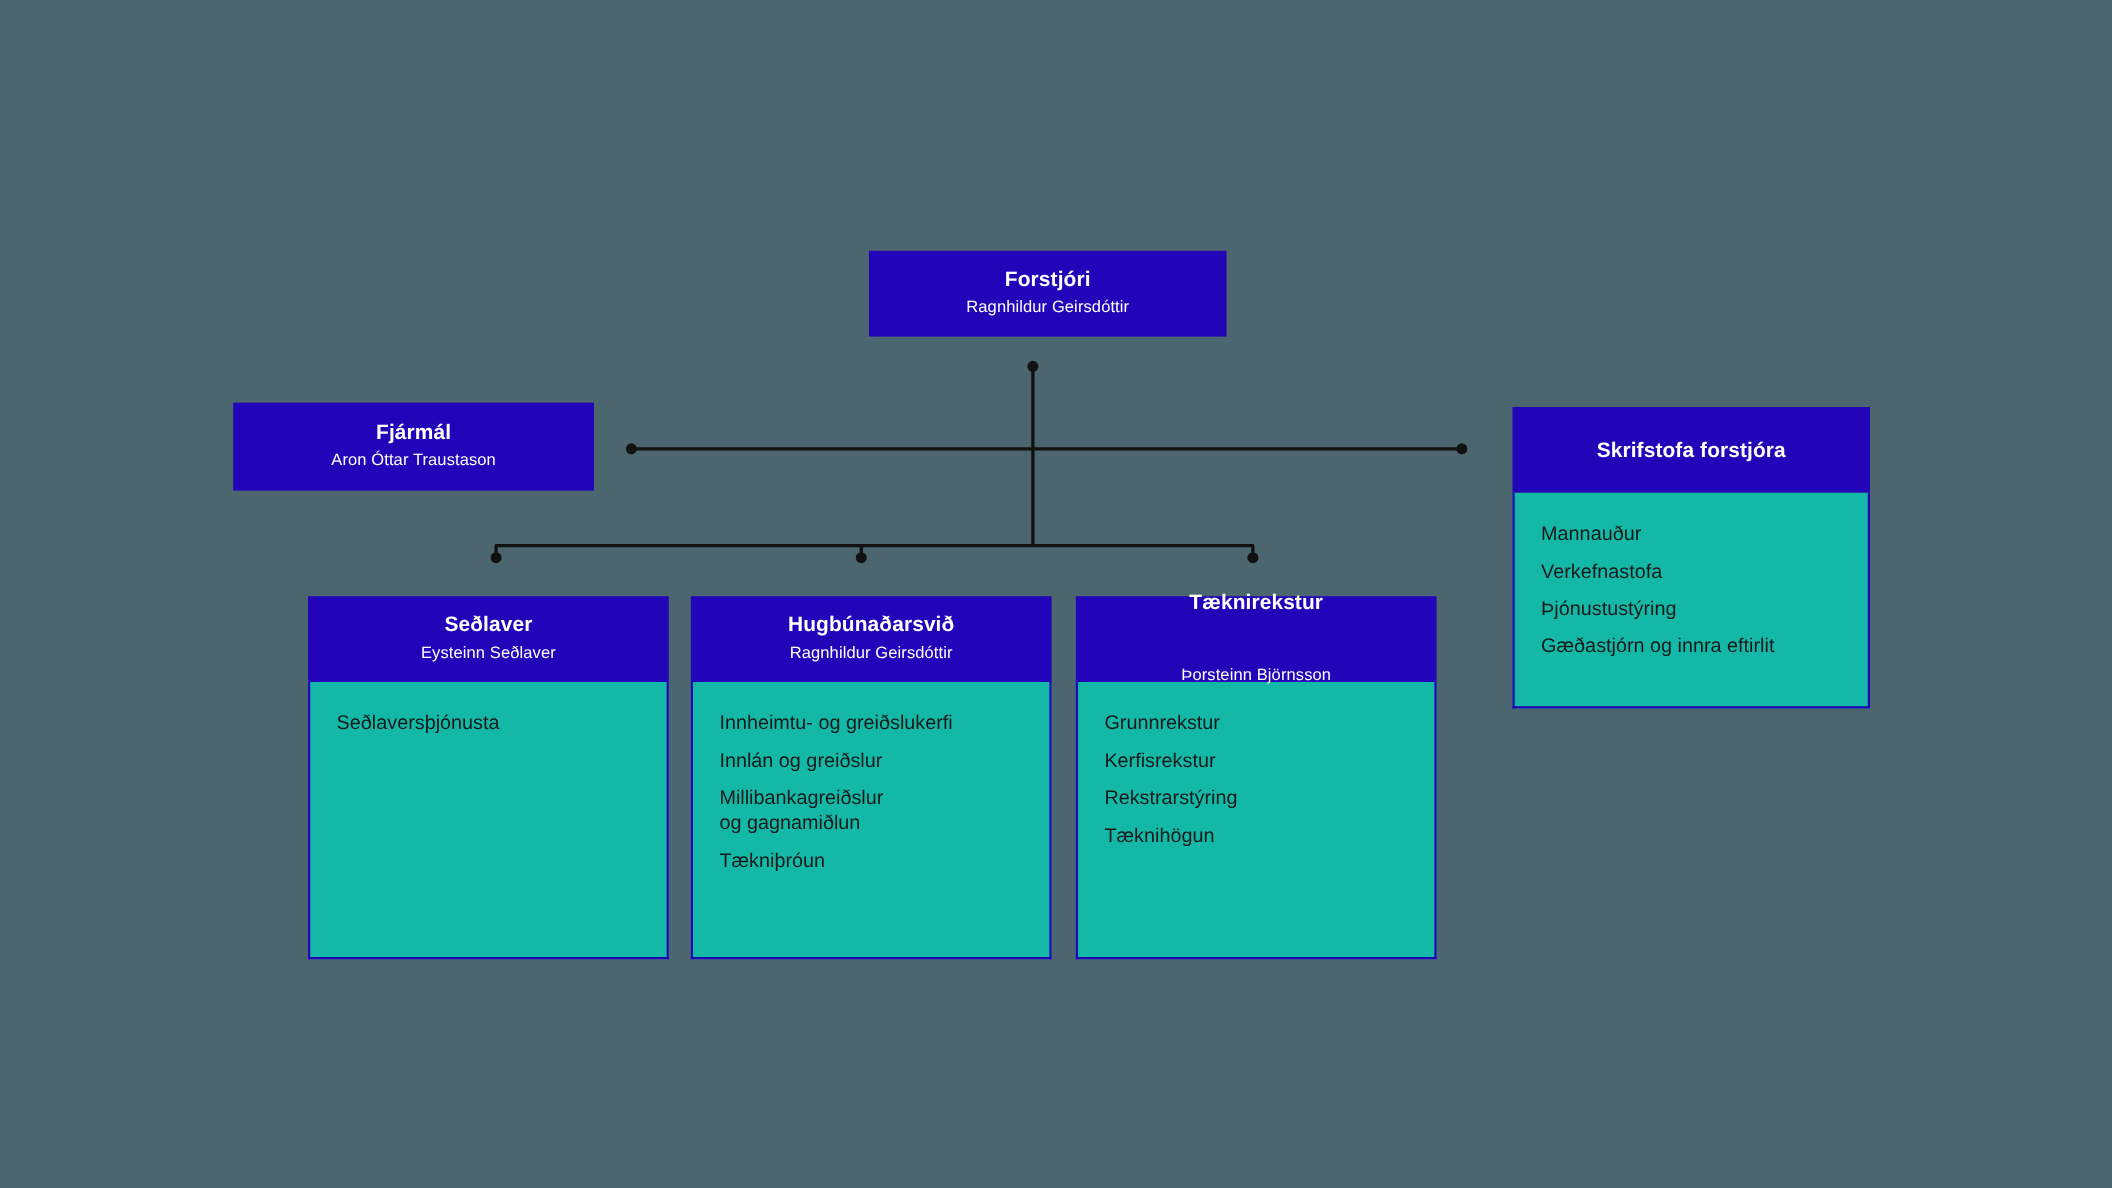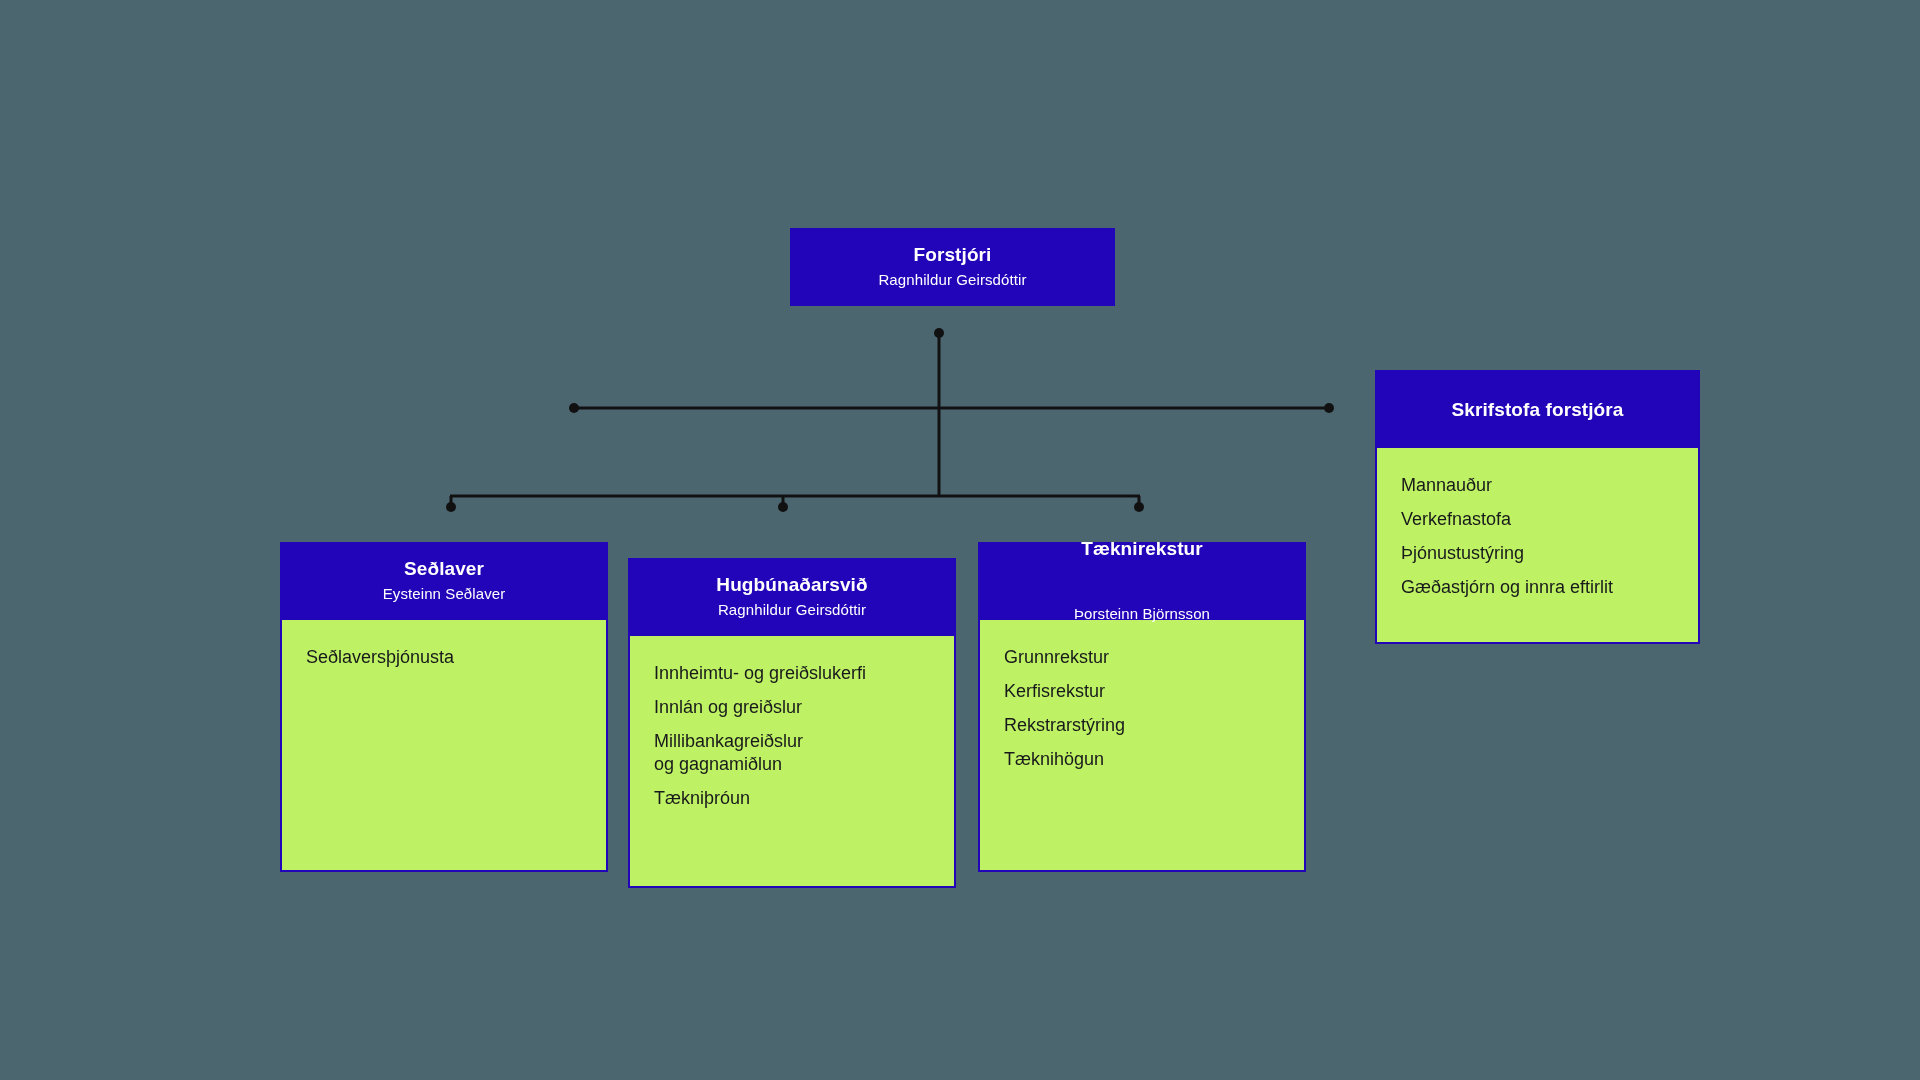--- a/index.html
+++ b/index.html
@@ -49,21 +49,21 @@
     line-height: 25px;
     letter-spacing: 0.1px;
   }
   .node-person {
     font-weight: normal;
     font-size: 15px;
     line-height: 25px;
     letter-spacing: 0.1px;
   }
   .node-body {
-    background: #bef264;
+    background: #14b8a6;
     border: 2px solid #2205b8;
     border-top: none;
     box-sizing: border-box;
     padding: 26px 24px 10px 24px;
   }
   .body-item {
     color: #18191b;
     font-size: 18px;
     line-height: 23px;
     margin-bottom: 11px;
@@ -78,21 +78,21 @@
   #node-finance .node-header { height: 80px; }
 
   #node-office { left: 1375px; top: 370px; width: 325px; }
   #node-office .node-header { height: 78px; }
   #node-office .node-body { height: 196px; }
 
   #node-sedlaver { left: 280px; top: 542px; width: 328px; }
   #node-sedlaver .node-header { height: 78px; }
   #node-sedlaver .node-body { height: 252px; }
 
-  #node-hugbunadar { left: 628px; top: 542px; width: 328px; margin-top: 16px; }
+  #node-hugbunadar { left: 628px; top: 542px; width: 328px; }
   #node-hugbunadar .node-header { height: 78px; }
   #node-hugbunadar .node-body { height: 252px; }
 
   #node-taeknirekstur { left: 978px; top: 542px; width: 328px; }
   #node-taeknirekstur .node-header { height: 78px; gap: 40px; }
   #node-taeknirekstur .node-body { height: 252px; }
 </style>
 </head>
 <body>
 
@@ -116,20 +116,26 @@
     <circle cx="1139" cy="507" r="5" fill="#111111"></circle>
   </svg>
 
   <div class="node" id="node-ceo">
     <div class="node-header">
       <div class="node-title">Forstjóri</div>
       <div class="node-person">Ragnhildur Geirsdóttir</div>
     </div>
   </div>
 
+  <div class="node" id="node-finance">
+    <div class="node-header">
+      <div class="node-title">Fjármál</div>
+      <div class="node-person">Aron Óttar Traustason</div>
+    </div>
+  </div>
 
   <div class="node" id="node-office">
     <div class="node-header">
       <div class="node-title">Skrifstofa forstjóra</div>
     </div>
     <div class="node-body">
       <div class="body-item">Mannauður</div>
       <div class="body-item">Verkefnastofa</div>
       <div class="body-item">Þjónustustýring</div>
       <div class="body-item">Gæðastjórn og innra eftirlit</div>

